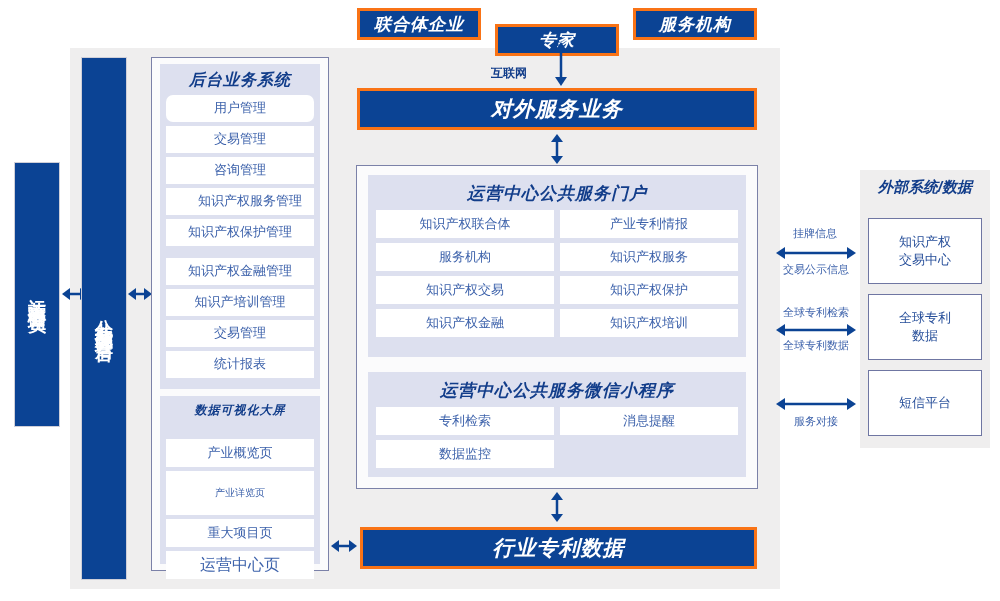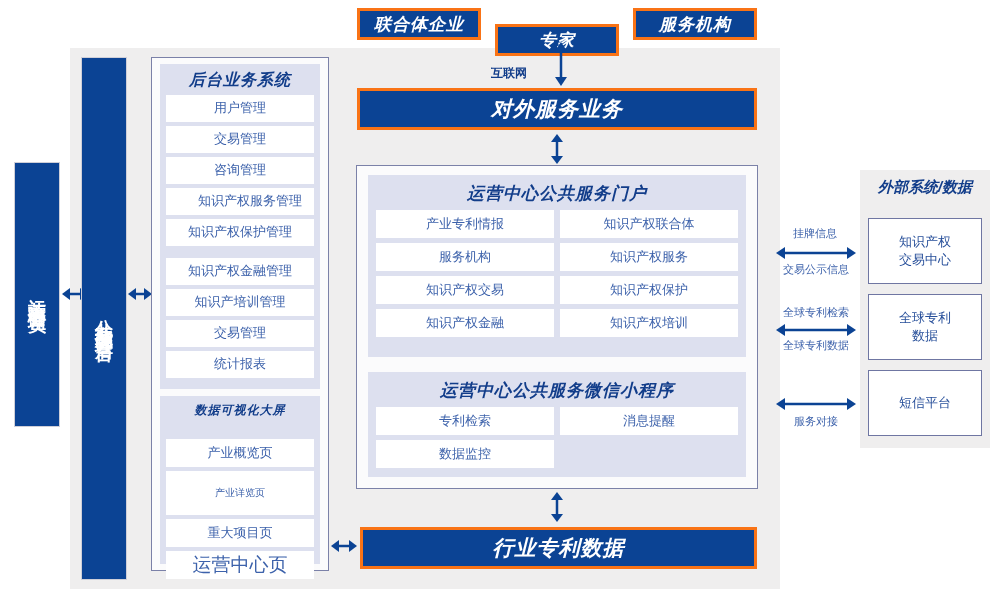--- a/index.html
+++ b/index.html
@@ -160,21 +160,21 @@
     <polygon points="24,9 16,3 16,15" fill="#0b4394"></polygon>
   </svg>
 
   <div class="abs bordered-shell" style="left:151px; top:57px; width:178px; height:514px;"></div>
 
   <div class="abs lav-panel" style="left:160px; top:64px; width:160px; height:325px;">
     <div class="panel-title" style="font-size:16px; padding:6px 0 4px;">
       <span>后台业务系统</span>
     </div>
     <div style="padding:0 6px;">
-      <div class="wbox" style="height:27px; margin-bottom:4px; font-size:13px;">
+      <div class="wbox" style="height:27px; margin-bottom:4px; font-size:13px;border-radius:7px;">
         <span>用户管理</span>
       </div>
       <div class="wbox" style="height:27px; margin-bottom:4px; font-size:13px;">
         <span>交易管理</span>
       </div>
       <div class="wbox" style="height:27px; margin-bottom:4px; font-size:13px;">
         <span>咨询管理</span>
       </div>
       <div class="wbox" style="height:27px; margin-bottom:4px; font-size:13px;padding-left:20px;">
         <span>知识产权服务管理</span>
@@ -204,44 +204,44 @@
     <div style="padding:0 6px;">
       <div class="wbox" style="height:28px; margin-bottom:4px; font-size:13px;">
         <span>产业概览页</span>
       </div>
       <div class="wbox" style="height:44px; margin-bottom:4px; font-size:10px;">
         <span>产业详览页</span>
       </div>
       <div class="wbox" style="height:28px; margin-bottom:4px; font-size:13px;">
         <span>重大项目页</span>
       </div>
-      <div class="wbox" style="height:28px; margin-bottom:2px; font-size:19px;">
+      <div class="wbox" style="height:28px; margin-bottom:2px; font-size:16px;">
         <span>运营中心页</span>
       </div>
     </div>
   </div>
 
   <svg class="arrow" style="left:331px; top:537px; width:26px; height:18px;" viewBox="0 0 26 18">
     <line x1="6" y1="9" x2="20" y2="9" stroke="#0b4394" stroke-width="2.5"></line>
     <polygon points="0,9 8,3 8,15" fill="#0b4394"></polygon>
     <polygon points="26,9 18,3 18,15" fill="#0b4394"></polygon>
   </svg>
 
   <div class="abs bordered-shell" style="left:356px; top:165px; width:402px; height:324px;"></div>
 
   <div class="abs lav-panel" style="left:368px; top:175px; width:378px; height:182px;">
     <div class="panel-title" style="font-size:17px; padding:7px 0 5px;">
       <span>运营中心公共服务门户</span>
     </div>
     <div style="display:grid; grid-template-columns:1fr 1fr; gap:5px 6px; padding:0 8px;">
       <div class="wbox" style="height:28px; font-size:13px;">
+        <span>知识产权联合体</span>
+      </div>
+      <div class="wbox" style="height:28px; font-size:13px;">
         <span>产业专利情报</span>
-      </div>
-      <div class="wbox" style="height:28px; font-size:13px;">
-        <span>知识产权联合体</span>
       </div>
       <div class="wbox" style="height:28px; font-size:13px;">
         <span>服务机构</span>
       </div>
       <div class="wbox" style="height:28px; font-size:13px;">
         <span>知识产权服务</span>
       </div>
       <div class="wbox" style="height:28px; font-size:13px;">
         <span>知识产权交易</span>
       </div>

